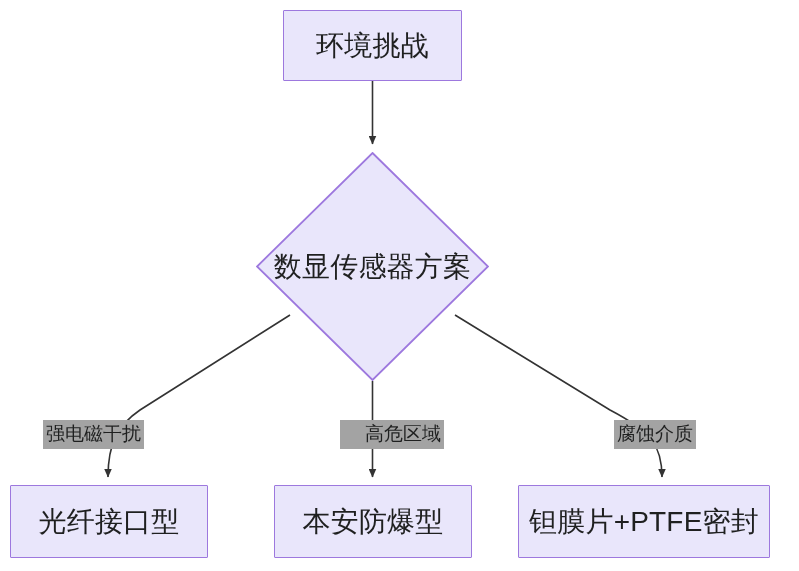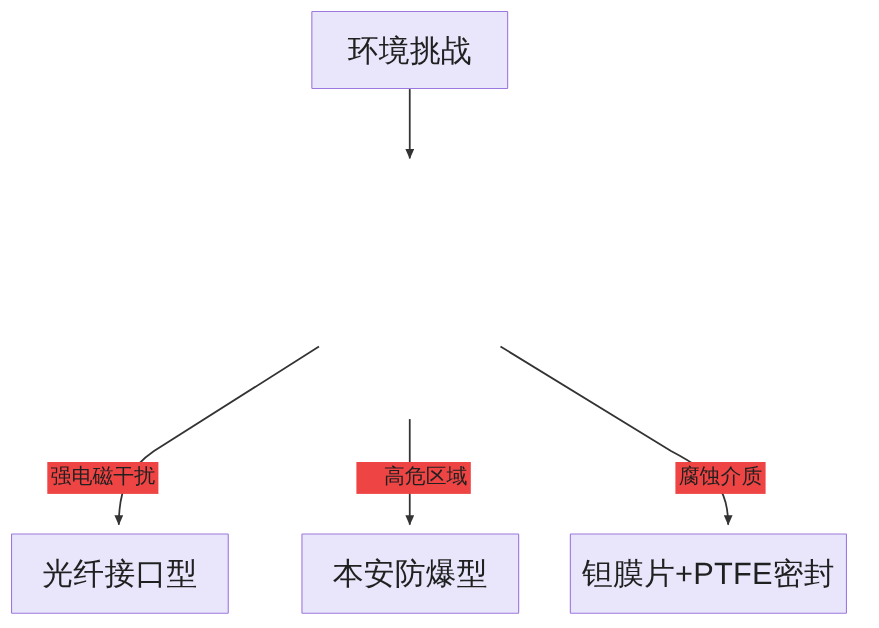--- a/index.html
+++ b/index.html
@@ -57,21 +57,21 @@
     width: 100%;
     height: 100%;
   }
   .node-diamond .node-label {
     position: relative;
     z-index: 2;
   }
   
   .edge-label {
     position: absolute;
-    background: #ef4444;
+    background: #a3a3a3;
     color: #1f2020;
     font-size: 19px;
     line-height: 1.25;
     padding: 2px 3px 3px 3px;
     white-space: nowrap;
     box-sizing: border-box;
   }
 </style>
 </head>
 <body>
@@ -91,32 +91,38 @@
 
     <path d="M 372.5 381 L 372.5 477" fill="none" stroke="#333333" stroke-width="1.6" marker-end="url(#arrowhead)"></path>
 
     <path d="M 455 315 L 610 410 C 652 432 662 446 662 477" fill="none" stroke="#333333" stroke-width="1.6" marker-end="url(#arrowhead)"></path>
   </svg>
 
   <div class="node node-rect" style="left:283px; top:10px; width:179px; height:71px;">
     <span class="node-label">环境挑战</span>
   </div>
 
+  <div class="node node-diamond" style="left:256px; top:152px; width:233px; height:229px;">
+    <svg class="diamond-shape" viewBox="0 0 233 229" preserveAspectRatio="none" xmlns="http://www.w3.org/2000/svg">
+      <polygon points="116.5,1 232,114.5 116.5,228 1,114.5" fill="#e9e6fb" stroke="#9d78de" stroke-width="1.8"></polygon>
+    </svg>
+    <span class="node-label">数显传感器方案</span>
+  </div>
 
   <div class="node node-rect" style="left:274px; top:485px; width:198px; height:73px;">
     <span class="node-label">本安防爆型</span>
   </div>
 
   <div class="node node-rect" style="left:10px; top:485px; width:198px; height:73px;">
     <span class="node-label">光纤接口型</span>
   </div>
 
   <div class="node node-rect" style="left:518px; top:485px; width:252px; height:73px;">
     <span class="node-label">钽膜片+PTFE密封</span>
   </div>
 
   <div class="edge-label" style="left:43px; top:420px;">强电磁干扰</div>
 
-  <div class="edge-label" style="left:324px; top:420px;padding-left:25px;">高危区域</div>
+  <div class="edge-label" style="left:340px; top:420px;padding-left:25px;">高危区域</div>
 
   <div class="edge-label" style="left:614px; top:420px;text-align:right;">腐蚀介质</div>
 
 </div>
 
 </body></html>

